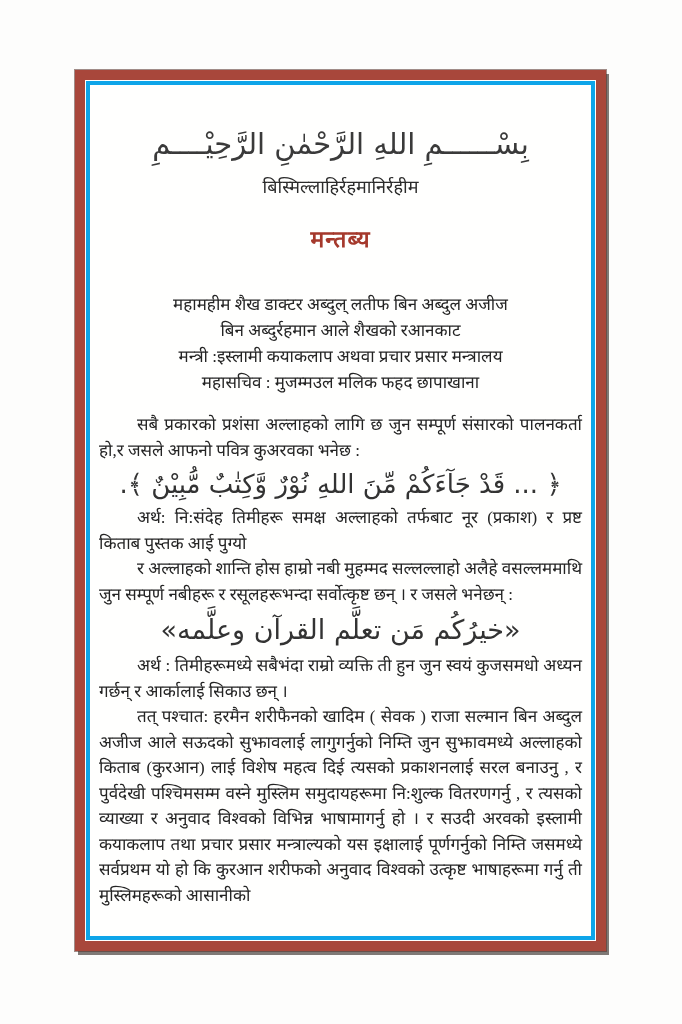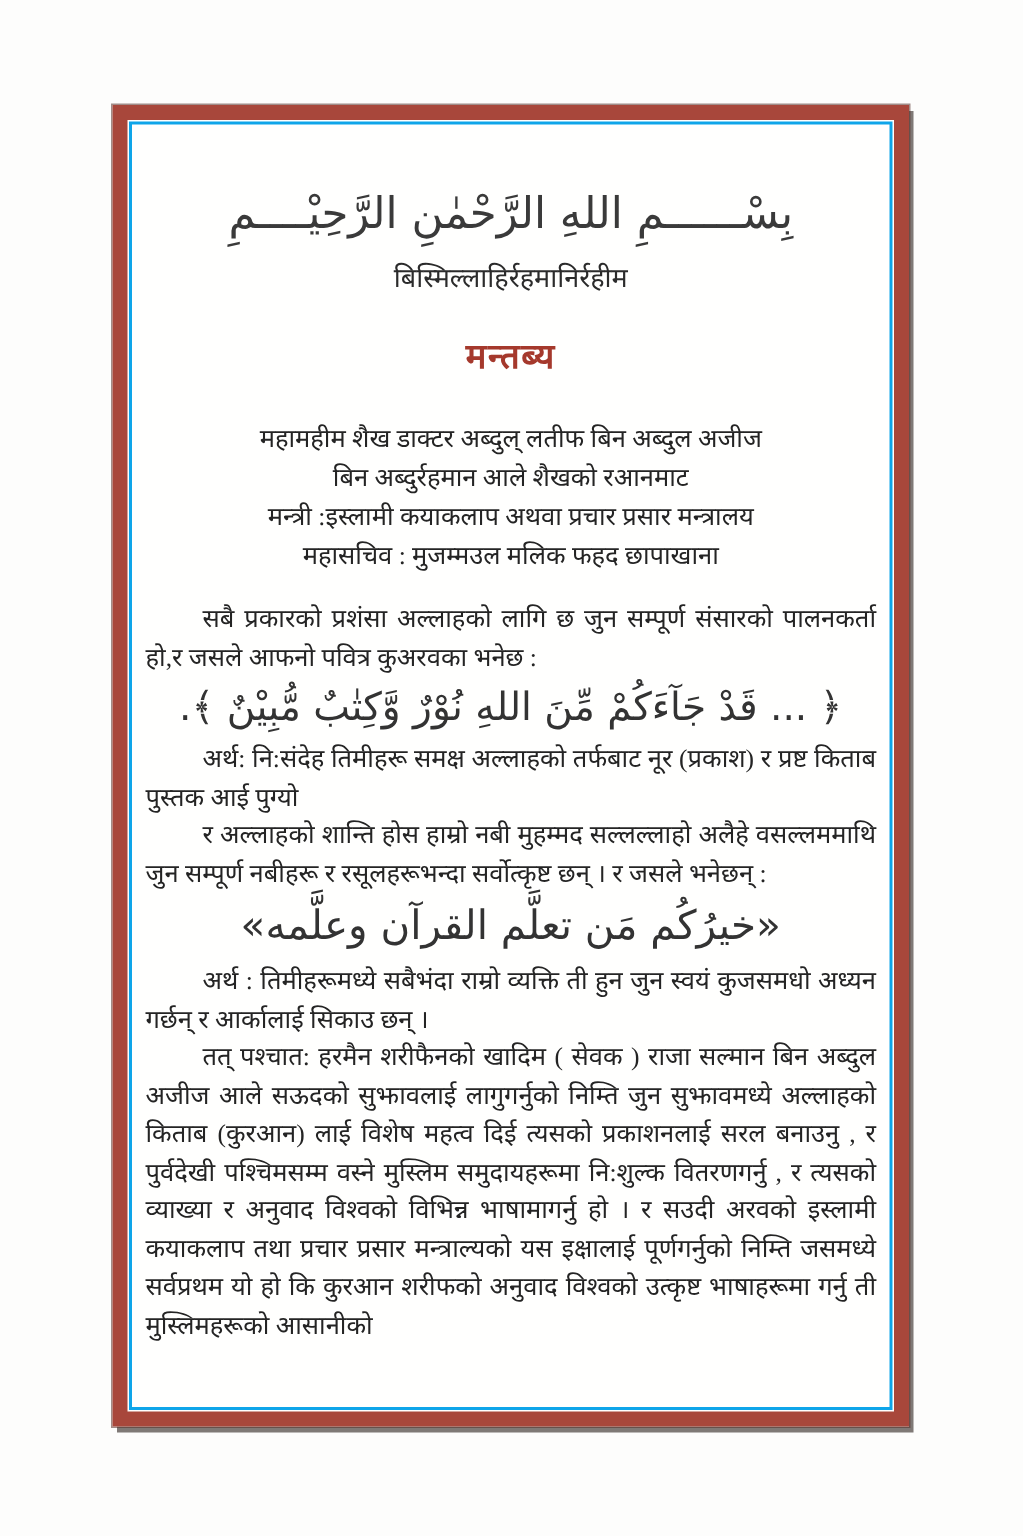--- a/index.html
+++ b/index.html
@@ -12,21 +12,21 @@
   .canvas{position:relative;width:682px;height:1024px;background:#fdfdfc;overflow:hidden;}
   .frame{
     position:absolute;left:75px;top:70px;width:531px;height:881px;
     box-sizing:border-box;
     border:10px solid #a8473b;
     background:#fffffe;
     box-shadow:0 0 0 1px rgba(84,48,40,.55), 3px 4px 0 0 rgba(105,98,94,.85);
   }
   .frame-inner{
     position:absolute;left:1px;top:1px;right:1px;bottom:1px;
-    border:2px solid #0ea5e9;
+    border:4px solid #0ea5e9;
   }
   .content{
     position:absolute;left:0;top:0;right:0;bottom:0;
     padding:30px 9px 0 9px;
     color:#262626;
   }
   .bismillah-ar{
     text-align:center;
     font-family:"DejaVu Sans","Liberation Sans",sans-serif;
     font-size:29px;line-height:58px;
@@ -40,21 +40,21 @@
     margin-top:2px;
   }
   .heading{
     text-align:center;
     font-size:23px;line-height:40px;
     font-weight:bold;
     color:#a5392c;
     margin-top:21px;
     letter-spacing:1px;
   }
-  .credits{margin-top:22px;}
+  .credits{margin-top:32px;}
   .credit-line{
     text-align:center;
     font-size:17px;line-height:26px;
     color:#242424;
   }
   .body-text{margin-top:16px;}
   .para{
     font-size:17px;line-height:25.5px;
     text-align:justify;
     text-indent:38px;
@@ -80,21 +80,21 @@
       <div class="content">
 
         <div class="bismillah-ar" dir="rtl">بِسْــــــمِ اللهِ الرَّحْمٰنِ الرَّحِيْــــمِ</div>
 
         <div class="bismillah-translit">बिस्मिल्लाहिर्रहमानिर्रहीम</div>
 
         <div class="heading">मन्तब्य</div>
 
         <div class="credits">
           <div class="credit-line">महामहीम शैख डाक्टर अब्दुल् लतीफ बिन अब्दुल अजीज</div>
-          <div class="credit-line">बिन अब्दुर्रहमान आले शैखको रआनमाट</div>
+          <div class="credit-line">बिन अब्दुर्रहमान आले शैखको रआनकाट</div>
           <div class="credit-line">मन्त्री :इस्लामी कयाकलाप अथवा प्रचार प्रसार मन्त्रालय</div>
           <div class="credit-line">महासचिव : मुजम्मउल मलिक फहद छापाखाना</div>
         </div>
 
         <div class="body-text">
 
           <p class="para">सबै प्रकारको प्रशंसा अल्लाहको लागि छ जुन सम्पूर्ण संसारको पालनकर्ता हो,र जसले आफनो पवित्र कुअरवका भनेछ :</p>
 
           <div class="quote-ar quote-1" dir="rtl">﴿ ... قَدْ جَآءَكُمْ مِّنَ اللهِ نُوْرٌ وَّكِتٰبٌ مُّبِيْنٌ ﴾.</div>
 

